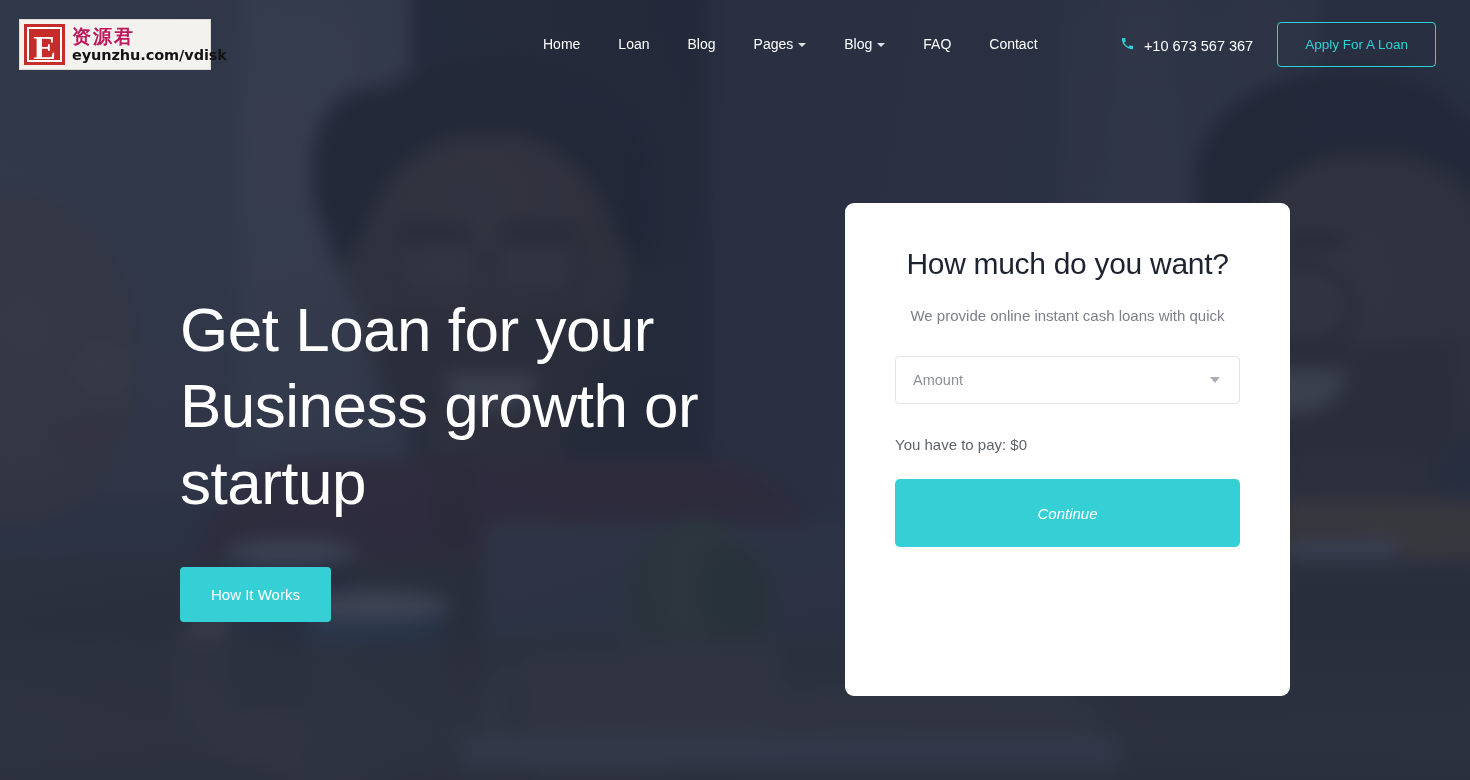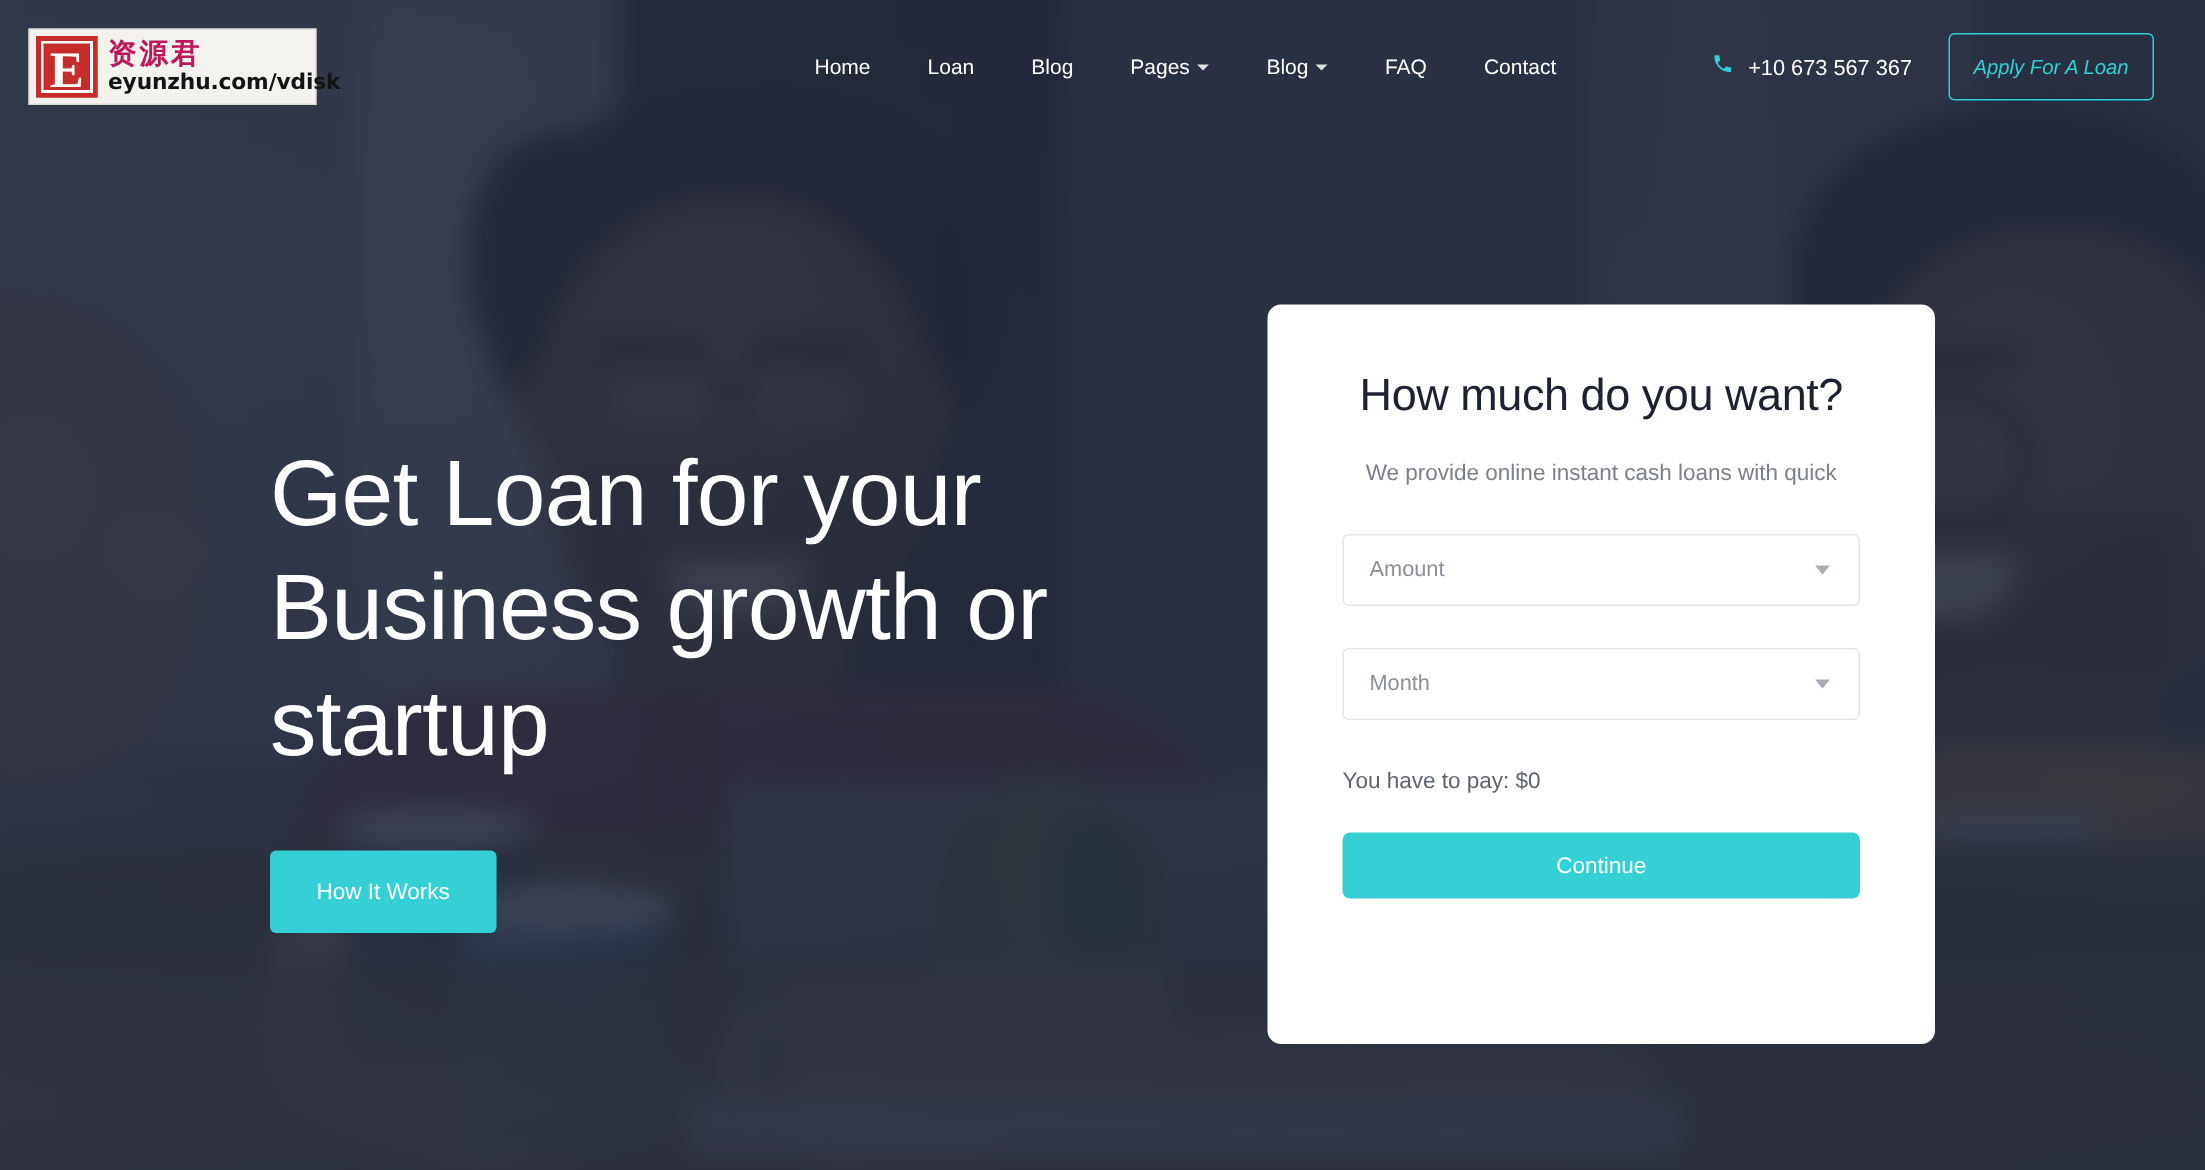--- a/index.html
+++ b/index.html
@@ -196,22 +196,22 @@
 
   #header-right {
     position: absolute; right: 34px; top: 22px;
     display: flex; align-items: center; gap: 24px;
   }
   #phone-block { display: flex; align-items: flex-end; gap: 9px; }
   #phone-icon { color: #2fd0d6; font-size: 16px; line-height: 1; }
   #phone-num { color: #ffffff; font-size: 14.5px; }
   #apply-btn {
     border: 1px solid #2fd0d6; color: #2fd0d6;
-    font-size: 13.5px; padding: 14px 16px; border-radius: 4px;
-    background: transparent; cursor: pointer; white-space: nowrap; font-style: italic;
+    font-size: 13.5px; padding: 14px 27px; border-radius: 4px;
+    background: transparent; cursor: pointer; white-space: nowrap;
   }
 
   
   #hero-text { position: absolute; left: 180px; top: 292px; z-index: 20; width: 560px; }
   #hero-title {
     color: #ffffff; font-size: 62px; line-height: 1.23; font-weight: 400;
     letter-spacing: -.5px;
   }
   #hero-cta {
     display: inline-block; margin-top: 46px;
@@ -242,24 +242,25 @@
   }
   .field:first-of-type { margin-top: 32px; }
   .field-label { font-size: 14.5px; color: #8b9098; flex: 1; }
   .field-arrow {
     width: 0; height: 0;
     border-left: 5px solid transparent; border-right: 5px solid transparent;
     border-top: 6px solid #a9aeb6; margin-right: 5px;
   }
   #pay-line { font-size: 15px; color: #5e636c; margin-top: 32px; }
   #continue-btn {
-    margin-top: 26px; width: 100%; height: 44px;
+    margin-top: 26px; width: 100%; height: 68px;
     background: #35d0d6; color: #ffffff; font-size: 15px;
     border: none; border-radius: 5px; cursor: pointer;
     font-family: "Liberation Sans", sans-serif;
+    font-style: italic;
   }
 </style>
 </head>
 <body>
 
 <div id="hero">
 
   <div id="photo">
     <div class="ph wall-left"></div>
     <div class="ph wall-mid"></div>
@@ -385,23 +386,19 @@
 
   <div id="card">
     <h2 id="card-title">How much do you want?</h2>
     <p id="card-sub">We provide online instant cash loans with quick</p>
 
     <div class="field">
       <span class="field-label">Amount</span>
       <span class="field-arrow"></span>
     </div>
 
-    <div class="field">
-      <span class="field-label">Month</span>
-      <span class="field-arrow"></span>
-    </div>
 
     <div id="pay-line">You have to pay: $0</div>
 
     <button id="continue-btn">Continue</button>
   </div>
 
 </div>
 
 </body></html>

